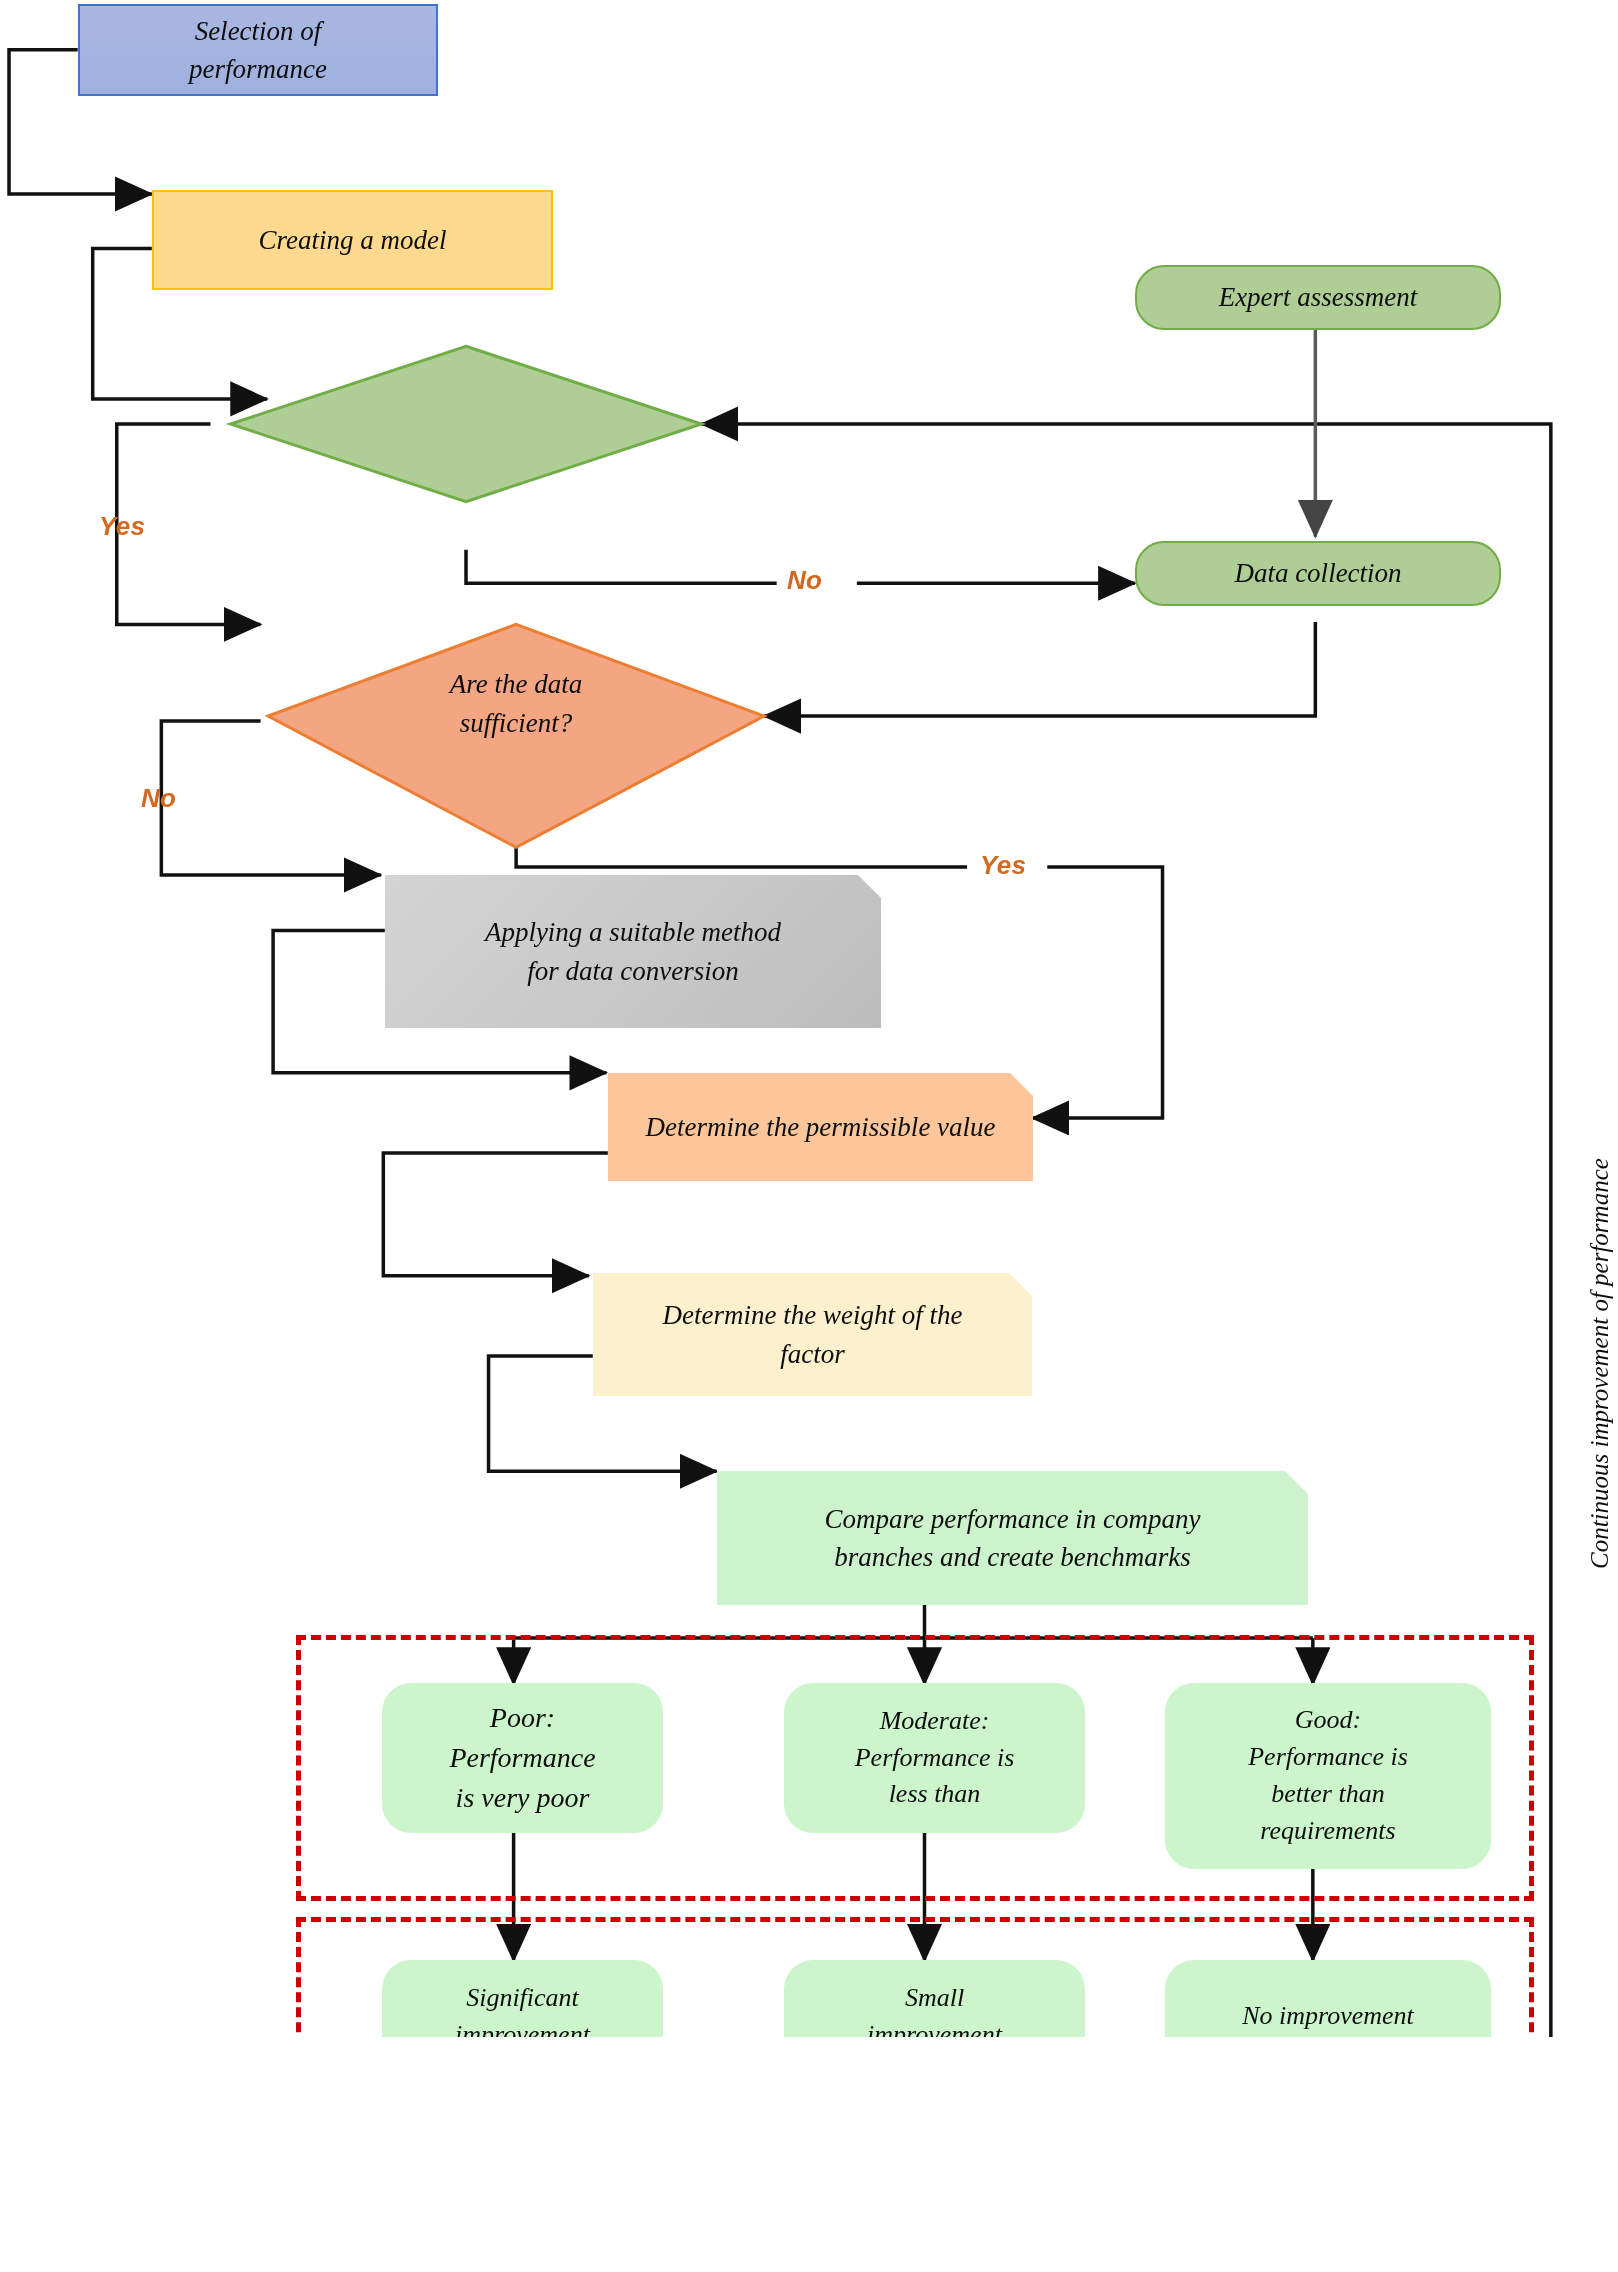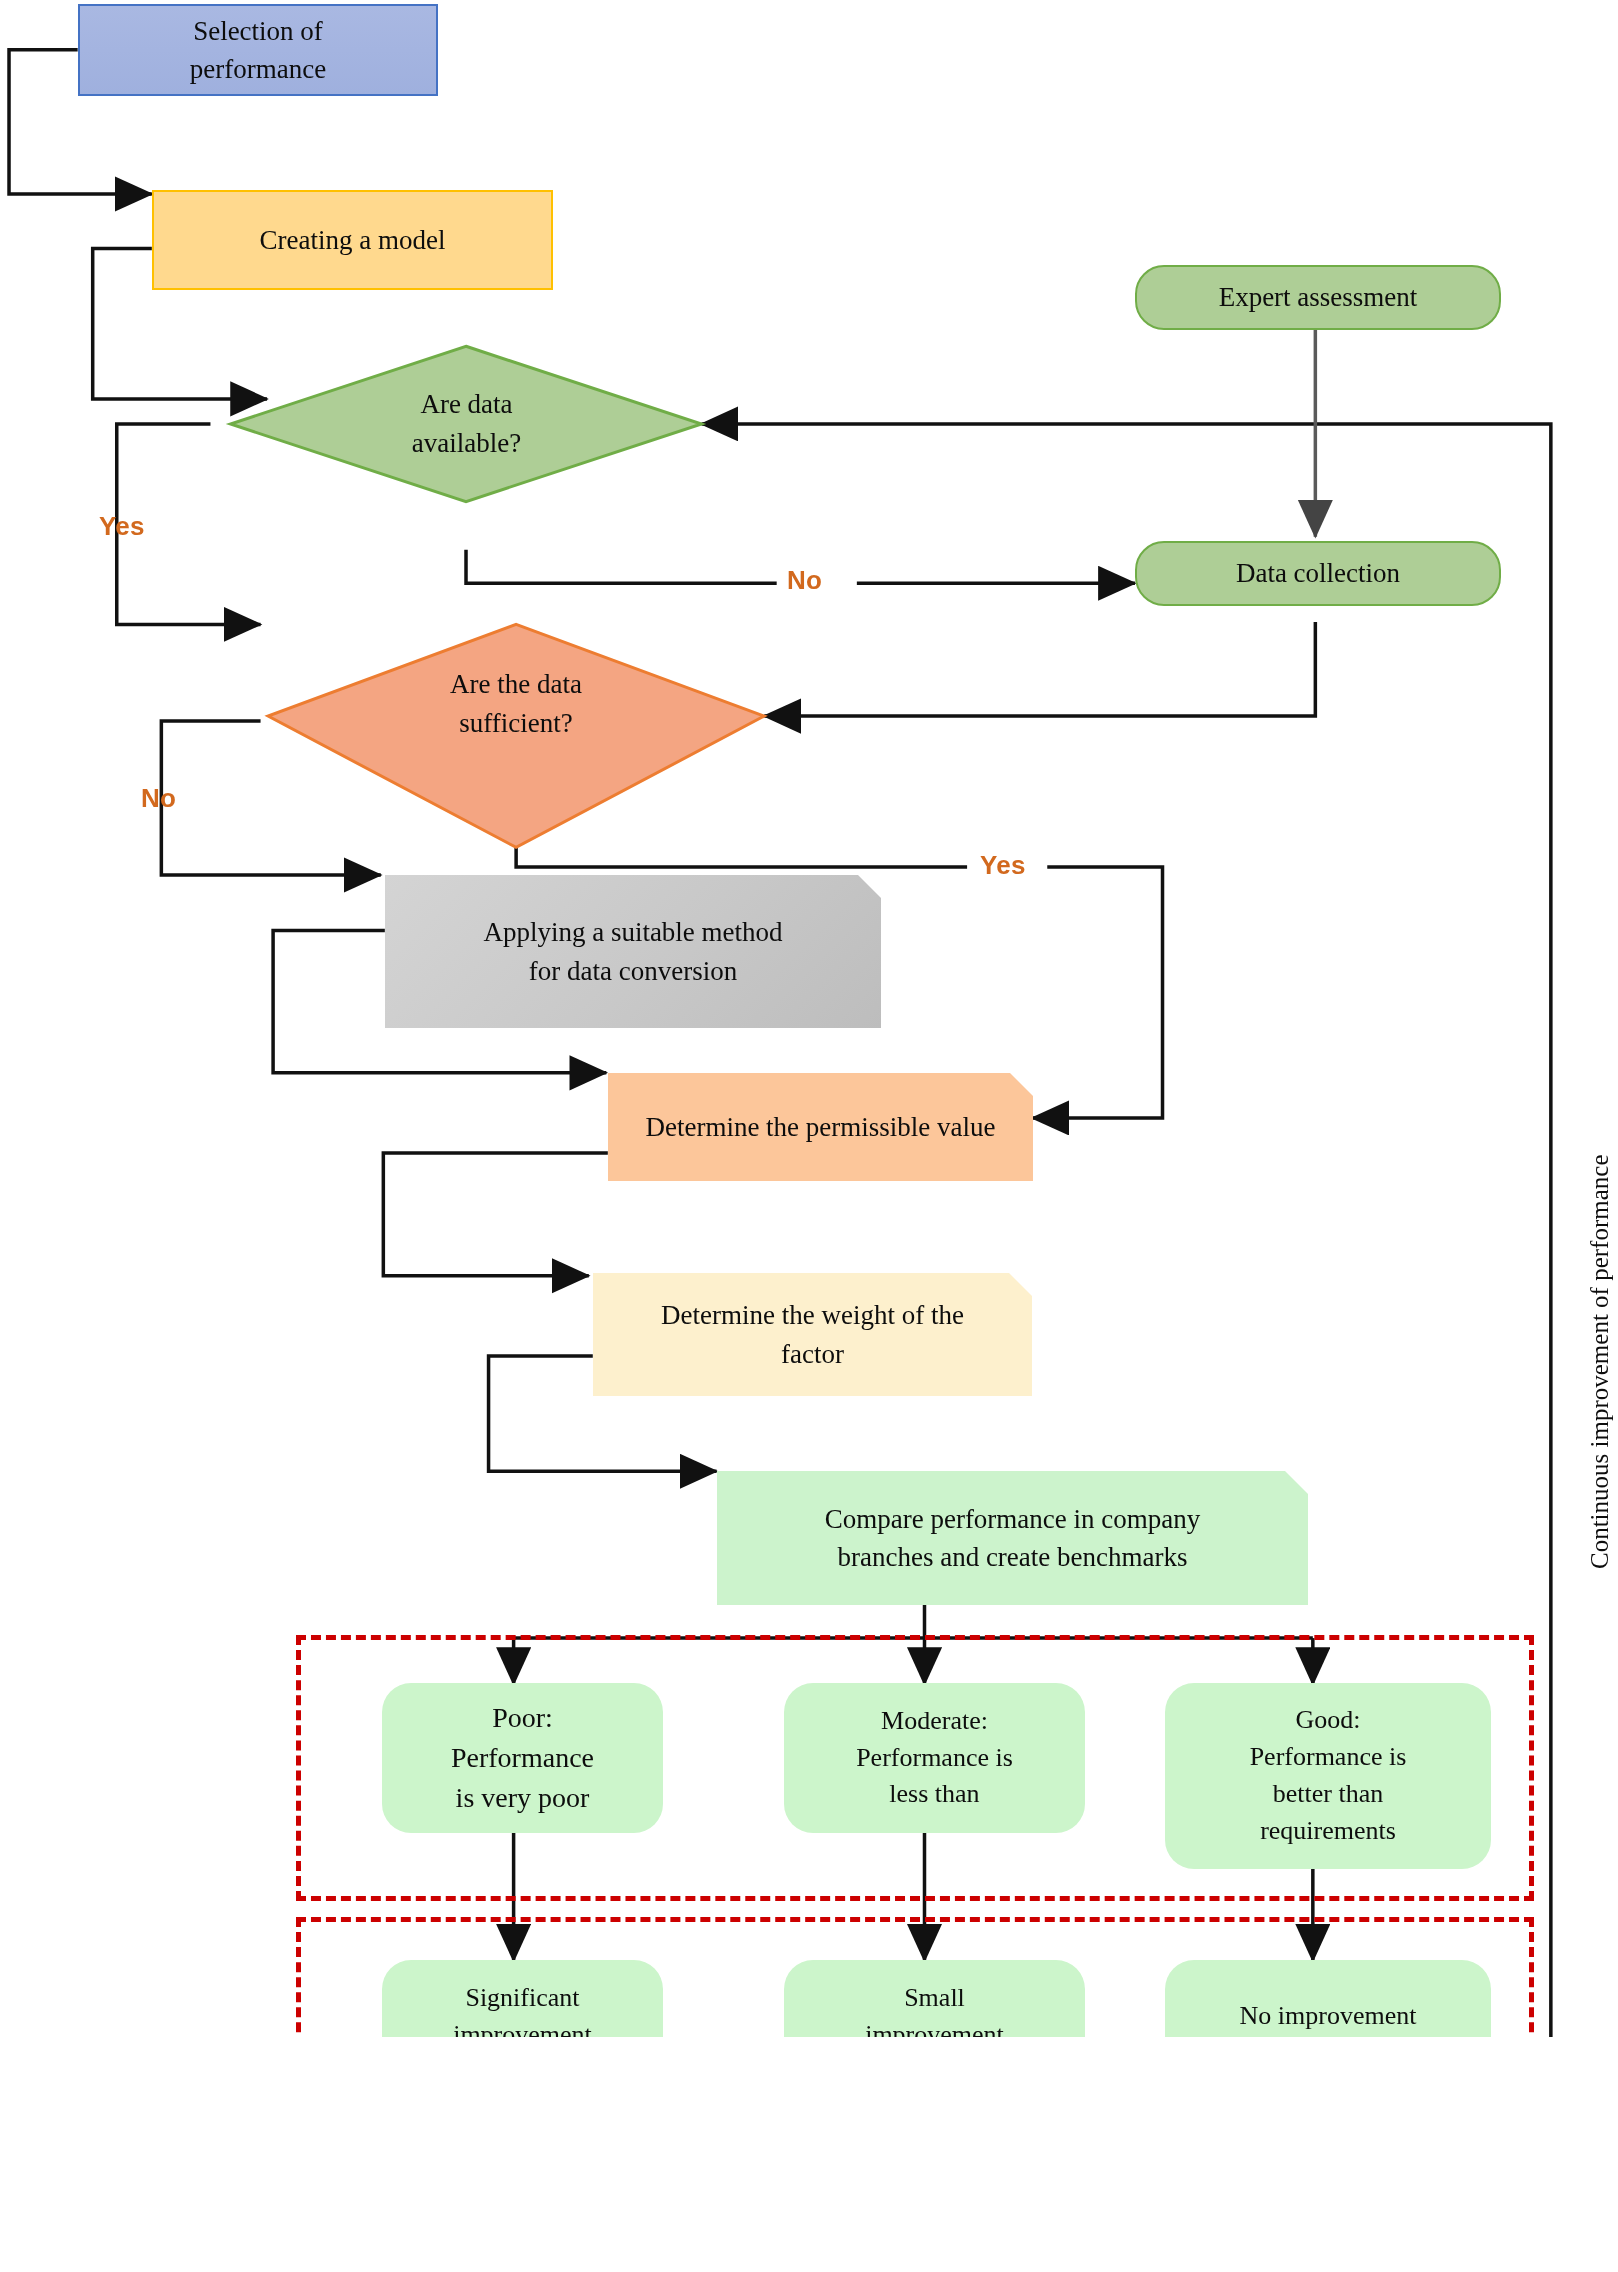--- a/index.html
+++ b/index.html
@@ -10,20 +10,21 @@
   }
   body {
     font-family: "Liberation Serif", "DejaVu Serif", serif;
   }
   #canvas {
     position: relative;
     width: 1618px;
     height: 2037px;
     background: #ffffff;
     overflow: hidden;
+    font-style: italic;
   }
   .node {
     position: absolute;
     box-sizing: border-box;
     display: flex;
     align-items: center;
     justify-content: center;
     text-align: center;
     color: #0d0d0d;
     line-height: 1.42;
@@ -183,24 +184,20 @@
 
   <div class="node rect-blue" style="left:78px; top:4px; width:360px; height:92px; font-size:27px;">
     <span style="white-space:pre-line;">Selection of
 performance</span>
   </div>
 
   <div class="node rect-yellow" style="left:152px; top:190px; width:401px; height:100px; font-size:27px;">
     <span style="white-space:pre-line;">Creating a model</span>
   </div>
 
-  <div class="node diamond" style="left:231px; top:346px; width:471px; height:155px; font-size:27px;">
-    <span class="dlabel" style="white-space:pre-line;">Are data
-available?</span>
-  </div>
 
   <div class="node round-green" style="left:1135px; top:265px; width:366px; height:65px; font-size:27px;">
     <span style="white-space:pre-line;">Expert assessment</span>
   </div>
 
   <div class="node round-green" style="left:1135px; top:541px; width:366px; height:65px; font-size:27px;">
     <span style="white-space:pre-line;">Data collection</span>
   </div>
 
   <div class="node diamond" style="left:268px; top:592px; width:496px; height:223px; font-size:27px;">

